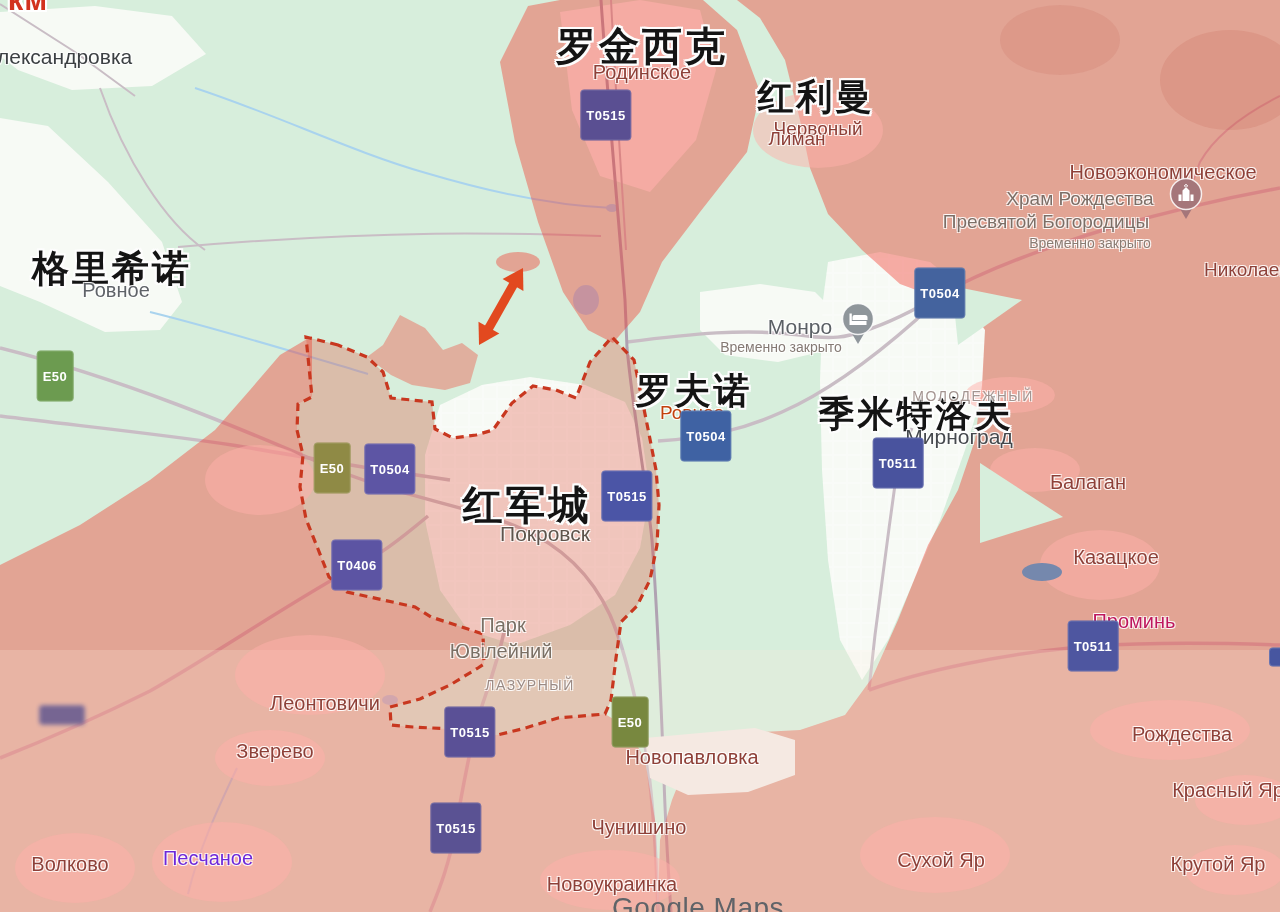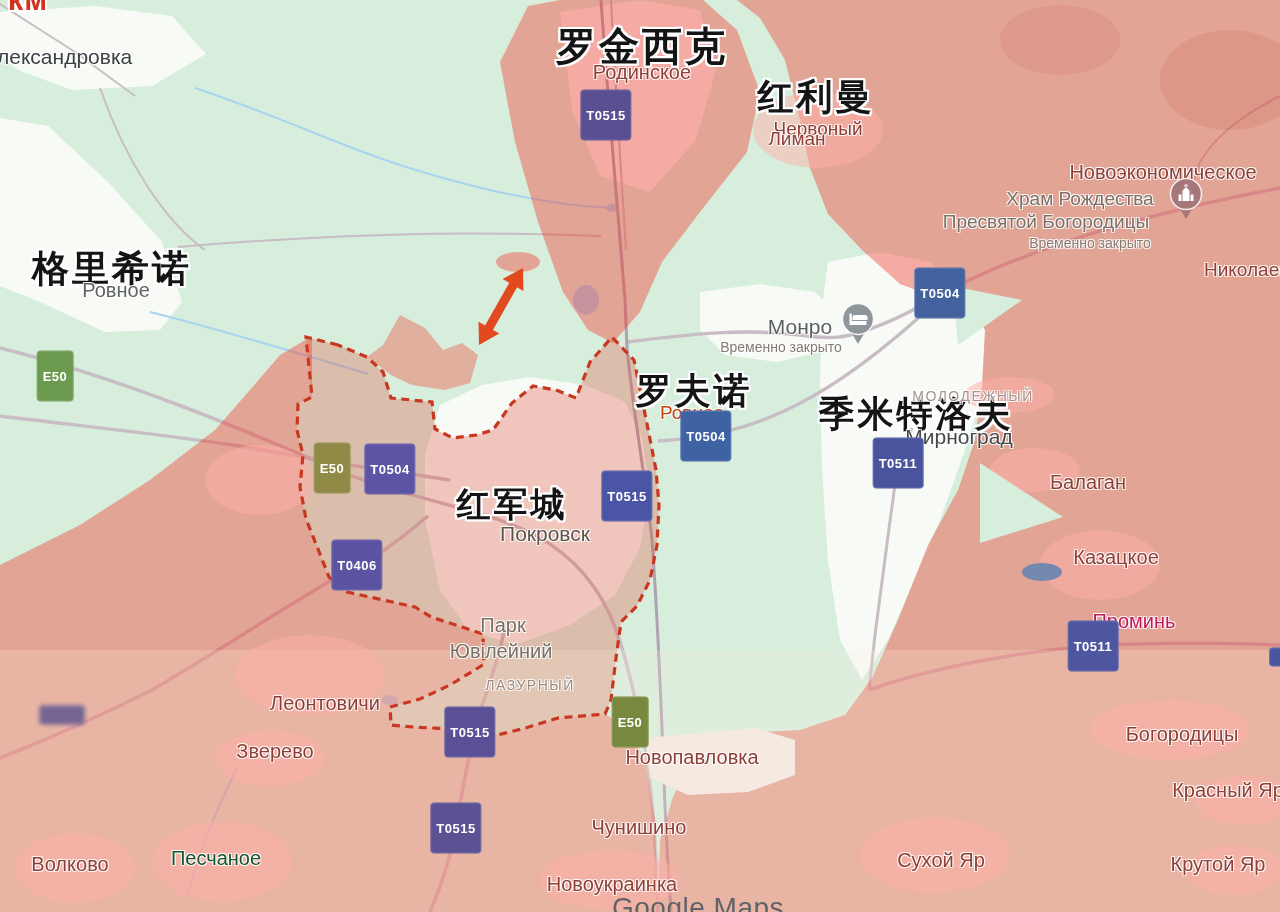--- a/index.html
+++ b/index.html
@@ -142,21 +142,21 @@
       <path d="M479,345 L499.3,333.6 L478.5,321.7 Z" stroke="none"></path>
     </g>
   </svg>
 
   <div id="labels-layer">
       <div class="lbl cn" style="left: 642px; top: 46px; font-size: 40px;">罗金西克</div>
       <div class="lbl cn" style="left: 816px; top: 97px; font-size: 36px;">红利曼</div>
       <div class="lbl cn" style="left: 112px; top: 269px; font-size: 37px;">格里希诺</div>
       <div class="lbl cn" style="left: 694px; top: 391px; font-size: 36px;">罗夫诺</div>
       <div class="lbl cn" style="left: 916px; top: 414px; font-size: 36px;">季米特洛夫</div>
-      <div class="lbl cn" style="left: 512px; top: 505px; font-size: 34px;">红军城</div>
+      <div class="lbl cn" style="left: 527px; top: 505px; font-size: 40px;">红军城</div>
       <div class="lbl left" style="left: -17px; top: 57px; font-size: 21px; color: rgb(60, 64, 67);">Александровка</div>
       <div class="lbl" style="left: 116px; top: 290px; font-size: 20px; color: rgb(95, 99, 104);">Ровное</div>
       <div class="lbl" style="left: 642px; top: 72px; font-size: 20px; color: rgb(142, 64, 56);">Родинское</div>
       <div class="lbl" style="left: 818px; top: 105px; font-size: 19px; color: rgb(142, 64, 56); margin-top: 24px;">Червоный</div>
       <div class="lbl" style="left: 797px; top: 139px; font-size: 19px; color: rgb(142, 64, 56);">Лиман</div>
       <div class="lbl" style="left: 1163px; top: 172px; font-size: 20px; color: rgb(142, 64, 56);">Новоэкономическое</div>
       <div class="lbl" style="left: 1080px; top: 199px; font-size: 19px; color: rgb(125, 110, 102);">Храм Рождества</div>
       <div class="lbl" style="left: 1046px; top: 222px; font-size: 19px; color: rgb(125, 110, 102);">Пресвятой Богородицы</div>
       <div class="lbl" style="left: 1090px; top: 243px; font-size: 14px; color: rgb(138, 123, 114);">Временно закрыто</div>
       <div class="lbl left" style="left: 1204px; top: 270px; font-size: 19px; color: rgb(142, 64, 56);">Николаев</div>
@@ -165,26 +165,26 @@
       <div class="lbl" style="left: 692px; top: 413px; font-size: 19px; color: #c2410c;">Ровное</div>
       <div class="lbl" style="left: 973px; top: 396px; font-size: 14px; color: rgb(163, 148, 144); letter-spacing: 1.5px;">МОЛОДЕЖНЫЙ</div>
       <div class="lbl" style="left: 959px; top: 437px; font-size: 21px; color: rgb(69, 73, 77);">Мирноград</div>
       <div class="lbl" style="left: 545px; top: 534px; font-size: 21px; color: rgb(95, 84, 76);">Покровск</div>
       <div class="lbl" style="left: 503px; top: 625px; font-size: 20px; color: rgb(122, 111, 100);">Парк</div>
       <div class="lbl" style="left: 501px; top: 651px; font-size: 20px; color: rgb(122, 111, 100);">Ювілейний</div>
       <div class="lbl" style="left: 530px; top: 685px; font-size: 14px; color: rgb(155, 138, 132); letter-spacing: 1.5px;">ЛАЗУРНЫЙ</div>
       <div class="lbl" style="left: 325px; top: 703px; font-size: 20px; color: rgb(142, 64, 56);">Леонтовичи</div>
       <div class="lbl" style="left: 275px; top: 751px; font-size: 20px; color: rgb(142, 64, 56);">Зверево</div>
       <div class="lbl" style="left: 70px; top: 864px; font-size: 20px; color: rgb(142, 64, 56);">Волково</div>
-      <div class="lbl" style="left: 216px; top: 858px; font-size: 20px; color: #14532d;">Песчаное</div>
+      <div class="lbl" style="left: 208px; top: 858px; font-size: 20px; color: #6d28d9;">Песчаное</div>
       <div class="lbl" style="left: 692px; top: 757px; font-size: 20px; color: rgb(142, 64, 56);">Новопавловка</div>
       <div class="lbl" style="left: 639px; top: 827px; font-size: 20px; color: rgb(142, 64, 56);">Чунишино</div>
       <div class="lbl" style="left: 612px; top: 884px; font-size: 20px; color: rgb(142, 64, 56);">Новоукраинка</div>
       <div class="lbl" style="left: 941px; top: 860px; font-size: 20px; color: rgb(142, 64, 56);">Сухой Яр</div>
-      <div class="lbl" style="left: 1182px; top: 734px; font-size: 20px; color: rgb(142, 64, 56);">Богородицы</div>
+      <div class="lbl" style="left: 1182px; top: 734px; font-size: 20px; color: rgb(142, 64, 56);">Рождества</div>
       <div class="lbl" style="left: 1228px; top: 790px; font-size: 20px; color: rgb(142, 64, 56);">Красный Яр</div>
       <div class="lbl" style="left: 1218px; top: 864px; font-size: 20px; color: rgb(142, 64, 56);">Крутой Яр</div>
       <div class="lbl" style="left: 1040px; top: 482px; font-size: 20px; color: rgb(142, 64, 56); margin-left: 48px;">Балаган</div>
       <div class="lbl" style="left: 1098px; top: 557px; font-size: 20px; color: rgb(142, 64, 56); padding-left: 36px;">Казацкое</div>
       <div class="lbl" style="left: 1134px; top: 621px; font-size: 20px; color: #be185d;">Проминь</div>
     </div>
   <div id="badges-layer">
       <div class="badge" style="left: 606px; top: 115px; background: rgb(90, 79, 146);">Т0515</div>
       <div class="badge" style="left: 940px; top: 293px; background: rgb(68, 99, 158);">Т0504</div>
       <div class="badge" style="left: 706px; top: 436px; background: rgb(63, 98, 163);">Т0504</div>

